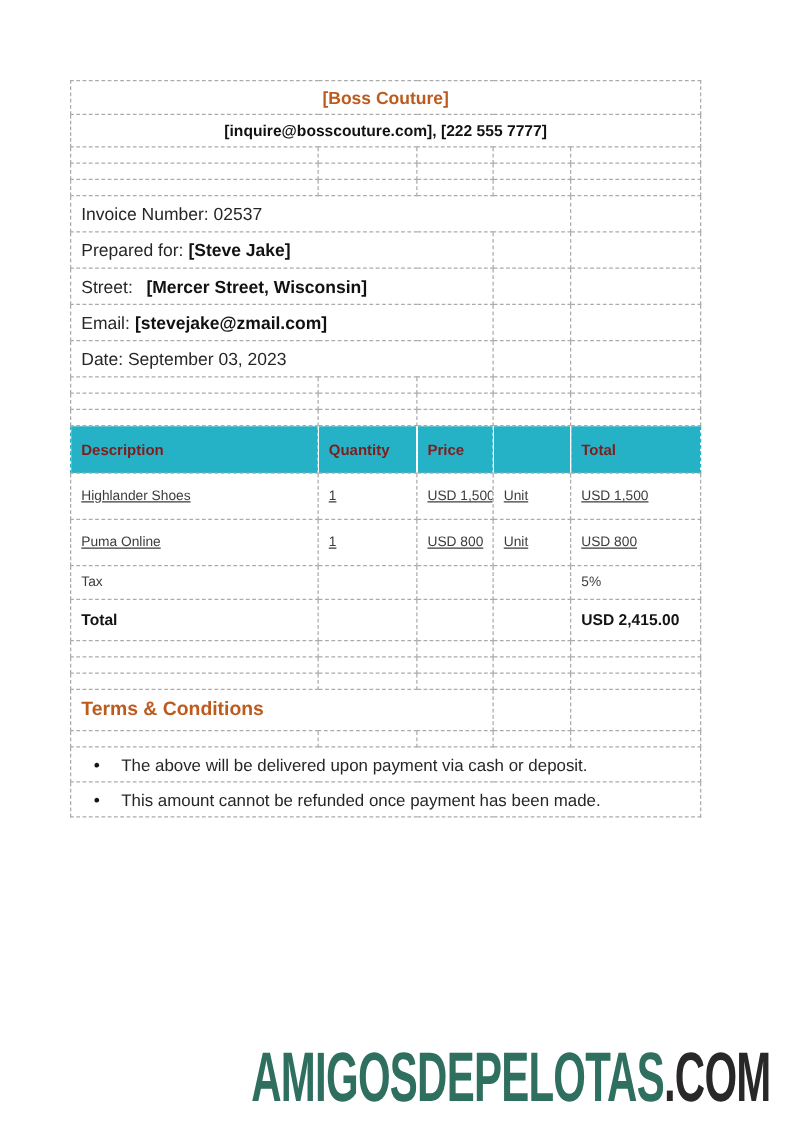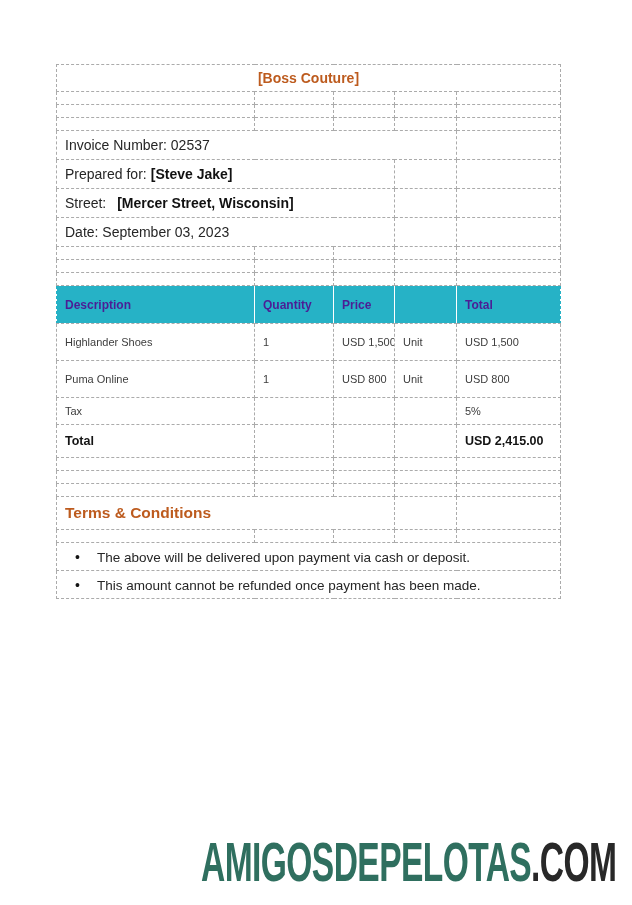--- a/index.html
+++ b/index.html
@@ -27,36 +27,36 @@
     white-space: nowrap;
   }
 
   
   tr.r-brand    td { height: 27px; }
   tr.r-contact  td { height: 26px; }
   tr.r-thin     td { height: 13px; }
   tr.r-osi      td { height: 36px; }
   tr.r-info     td { height: 29px; }
   tr.r-head     th { height: 38px; }
-  tr.r-item     td { height: 37px; }
+  tr.r-item     td { height: 37px; text-decoration: underline; }
   tr.r-tax      td { height: 27px; }
   tr.r-total    td { height: 33px; }
   tr.r-terms    td { height: 33px; }
   tr.r-bullet   td { height: 28px; margin-top: 41px; }
 
   
   .brand-line   { text-align: center; font-weight: bold; font-size: 14px; color: #bd5b1e; padding-left: 0 !important; }
   .contact-line { text-align: center; font-weight: bold; font-size: 12.5px; color: #111111; padding-left: 0 !important; }
   .sect-heading { font-weight: bold; font-size: 15.5px; color: #bd5b1e; }
   .info-text    { font-size: 14px; color: #262626; }
   .info-text b  { color: #111111; margin-left: 4px; }
 
   tr.r-head th {
     background: #26b2c6;
-    color: #4c1d95;
+    color: #7f1d1d;
     font-weight: bold;
     font-size: 12px;
     text-align: left;
     border: 1px dashed rgba(255,255,255,0.85);
     border-top: 1px dashed #ababab;
     border-bottom: 1px dashed #ababab;
   }
   tr.r-head th:first-child { border-left-color: #26b2c6; }
   tr.r-head th:last-child  { border-right-color: #26b2c6; }
 
@@ -91,20 +91,23 @@
         <col style="width:79px">
         <col style="width:61px">
         <col style="width:62px">
         <col style="width:104px">
     </colgroup>
 
     <tbody>
         <tr class="r-brand">
       <td colspan="5" class="brand-line">[Boss Couture]</td>
     </tr>
+    <tr class="r-contact">
+      <td colspan="5" class="contact-line">[inquire@bosscouture.com], [222 555 7777]</td>
+    </tr>
 
     <tr class="r-thin">
           <td></td>
           <td></td>
           <td></td>
           <td></td>
           <td></td>
         </tr>
     <tr class="r-thin">
           <td></td>
@@ -125,20 +128,25 @@
       <td colspan="4" class="info-text">Invoice Number: 02537</td>
       <td></td>
     </tr>
     <tr class="r-info">
       <td colspan="3" class="info-text"><span>Prepared for:</span><b>[Steve Jake]</b></td>
       <td></td>
       <td></td>
     </tr>
     <tr class="r-info">
       <td colspan="3" class="info-text"><span>Street: </span><b style="margin-left:7px">[Mercer Street, Wisconsin]</b></td>
+      <td></td>
+      <td></td>
+    </tr>
+    <tr class="r-info">
+      <td colspan="3" class="info-text"><span>Email:</span><b>[stevejake@zmail.com]</b></td>
       <td></td>
       <td></td>
     </tr>
     <tr class="r-info">
       <td colspan="3" class="info-text">Date: September 03, 2023</td>
       <td></td>
       <td></td>
     </tr>
 
     <tr class="r-thin">

